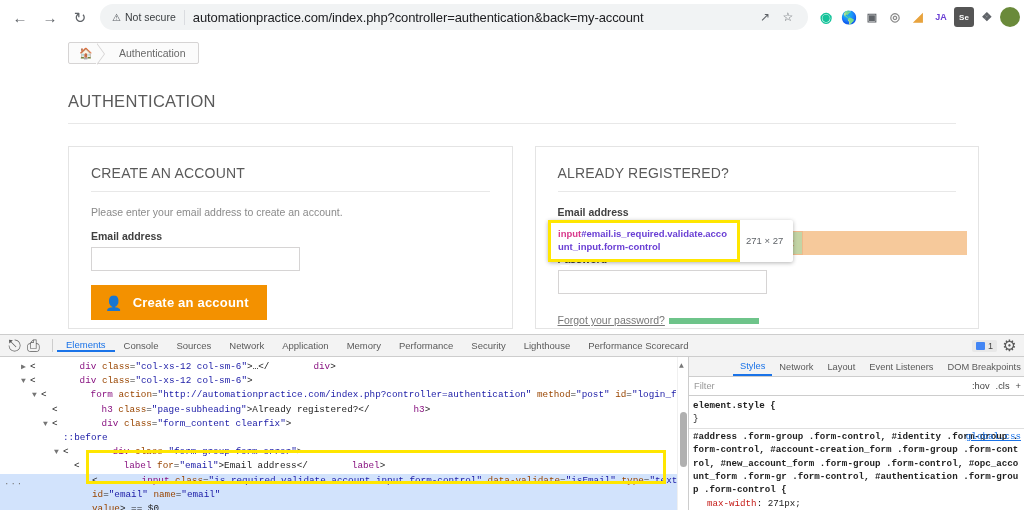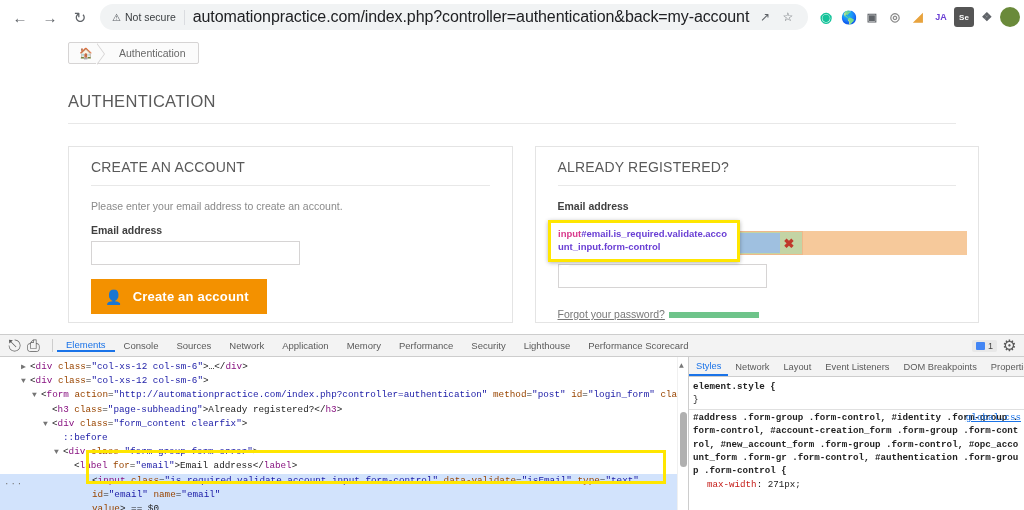--- a/index.html
+++ b/index.html
@@ -22,21 +22,21 @@
     font-size: 15px; line-height: 1;
   }
   .omnibox {
     flex: 1; height: 26px; margin: 0 8px 0 6px; background: #f1f3f4;
     border-radius: 13px; display: flex; align-items: center;
     padding: 0 6px 0 12px; position: relative;
   }
   .not-secure { display: flex; align-items: center; gap: 4px; color: #3c4043; font-size: 10.5px; }
   .warn-tri { font-size: 10px; color: #5f6368; }
   .vbar { width: 1px; height: 15px; background: #dadce0; margin: 0 8px; }
-  .url { font-size: 16px; color: #202124; letter-spacing: -0.1px; white-space: nowrap; text-align: right; }
+  .url { font-size: 13px; color: #202124; letter-spacing: -0.1px; white-space: nowrap; text-align: right; }
   .omni-right { margin-left: auto; display: flex; align-items: center; gap: 3px; padding-right: 4px; }
   .omni-icon { width: 20px; height: 20px; display: flex; align-items: center; justify-content: center; color: #5f6368; font-size: 12px; }
   .ext-tray { display: flex; align-items: center; gap: 3px; padding-right: 4px; }
   .ext {
     width: 20px; height: 20px; border-radius: 3px; display: flex;
     align-items: center; justify-content: center; font-size: 9px;
     font-weight: bold; color: #fff; overflow: hidden;
   }
 
   
@@ -69,21 +69,21 @@
   }
   .page-title {
     margin: 28px 0 0 68px; font-size: 16.5px; color: #5a5a5a;
     font-weight: 400; letter-spacing: 0.3px;
   }
   .title-rule { margin: 12px 68px 0 68px; height: 1px; background: #e8e8e8; }
 
   .cols { display: flex; margin: 22px 45px 0 68px; gap: 22px; }
   .panel {
     flex: 1; border: 1px solid #e4e4e4; background: #fff;
-    padding: 12px 22px 0 22px; min-height: 160px; position: relative;
+    padding: 18px 22px 0 22px; min-height: 160px; position: relative;
   }
   .panel-title {
     font-size: 14px; color: #5a5a5a; font-weight: 400; letter-spacing: .2px;
     padding-bottom: 10px;
   }
   .panel-rule { height: 1px; background: #e8e8e8; margin-bottom: 14px; }
   .hint { font-size: 10.5px; color: #8a8a8a; margin-bottom: 12px; }
   .flabel { font-size: 10.5px; color: #404040; font-weight: bold; margin-bottom: 5px; display: block; }
   .finput {
     width: 209px; height: 24px; border: 1px solid #d6d4d4; background: #fff;
@@ -167,21 +167,21 @@
 
   .dt-body { flex: 1; display: flex; min-height: 0; }
   .dt-elements {
     width: 688px; background: #fff; position: relative; overflow: hidden;
     font-family: "Liberation Mono", monospace;
     font-size: 9.3px; line-height: 14.2px; color: #222;
     padding: 3px 0 0 0;
   }
   .node { padding-left: 0; white-space: nowrap; position: relative; }
   .tw { color: #757575; font-size: 8px; display: inline-block; width: 9px; }
-  .tag { color: #881280; }
+  .tag { color: #881280; margin-left: 44px; }
   .attr { color: #994500; }
   .val { color: #1a1aa6; }
   .txt { color: #222; }
   .punct { color: #222; }
   .pseudo { color: #1a1aa6; }
   .sel-row {
     background: #d2e3fc; width: 688px; position: relative;
   }
   .sel-dots { position: absolute; left: 4px; top: 3px; color: #777; font-size: 9px; letter-spacing: 1px; }
   .hl-box {
@@ -202,21 +202,21 @@
     min-width: 0; background: #fff;
   }
   .st-tabbar {
     height: 20px; display: flex; align-items: stretch; border-bottom: 1px solid #cdcdcd;
     background: #f3f3f3; overflow: hidden;
   }
   .st-tab {
     display: flex; align-items: center; padding: 0 7px; font-size: 9.3px;
     color: #5a5a5a; white-space: nowrap; cursor: pointer;
   }
-  .st-tab.active { color: #1a73e8; border-bottom: 2px solid #1a73e8; }
+  .st-tab.active { color: #1a73e8; border-bottom: 2px solid #1a73e8; margin-left: 44px; }
   .st-filterbar {
     height: 19px; display: flex; align-items: center; border-bottom: 1px solid #cdcdcd;
     background: #fff;
   }
   .st-filter {
     flex: 1; font-size: 9.3px; color: #999; padding-left: 5px;
     font-family: "Liberation Sans", sans-serif;
   }
   .st-tools { display: flex; align-items: center; gap: 6px; padding-right: 3px; font-size: 9.3px; color: #444; }
   .st-rules {
@@ -312,20 +312,21 @@
         <a class="lost-pw" href="#">Forgot your password?</a>
         <button class="btn-green"></button>
       </div>
     </div>
 
     
     <div class="tip-wrap">
       <div class="tip-main">
         <span class="tip-tag">input</span><span class="tip-id">#email.is_required.validate.account_input.form-control</span>
       </div>
+      <div class="tip-dim">271 × 27</div>
     </div>
     <div class="tip-arrow"></div>
   </div>
 
   <div class="devtools">
 
     <div class="dt-tabbar">
       <div class="dt-tool-icons">
         <div class="dt-ti">⎋</div>
         <div class="dt-ti">⎙</div>
@@ -383,20 +384,28 @@
       <div class="dt-styles">
         <div class="st-tabbar">
           <div class="st-tab active">Styles</div>
           <div class="st-tab">Network</div>
           <div class="st-tab">Layout</div>
           <div class="st-tab">Event Listeners</div>
           <div class="st-tab">DOM Breakpoints</div>
           <div class="st-tab">Properties</div>
         </div>
 
+        <div class="st-filterbar">
+          <div class="st-filter">Filter</div>
+          <div class="st-tools">
+            <span>:hov</span>
+            <span>.cls</span>
+            <span>+</span>
+          </div>
+        </div>
 
         <div class="st-rules" id="st-rules">
             <div class="rule">
               <div class="sel wrapline">element.style {</div>
               <div class="sel">}</div>
             </div>
             <div class="rule">
               <span class="src">global.css</span>
               <div class="sel wrapline">#address .form-group .form-control, #identity .form-group .form-control, #account-creation_form .form-group .form-control, #new_account_form .form-group .form-control, #opc_account_form .form-gr .form-control, #authentication .form-group .form-control {</div>
               <div><span class="prop">max-width</span><span class="pval">: 271px;</span></div>

